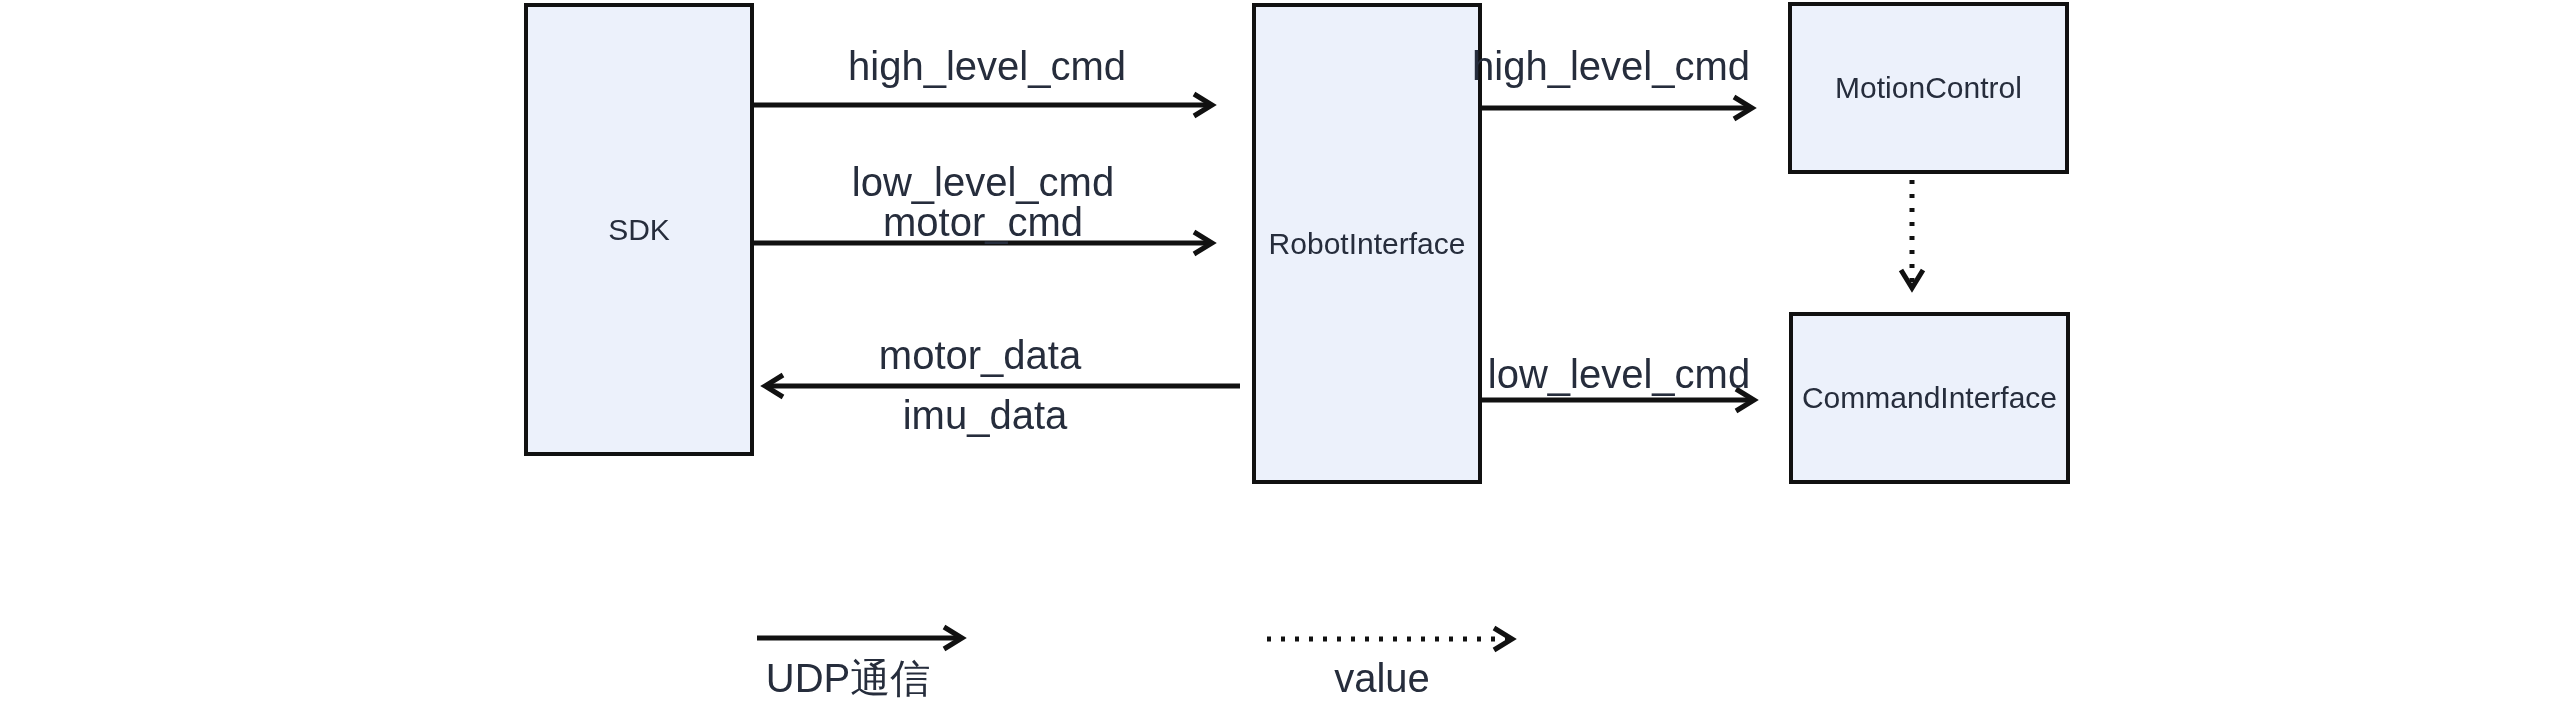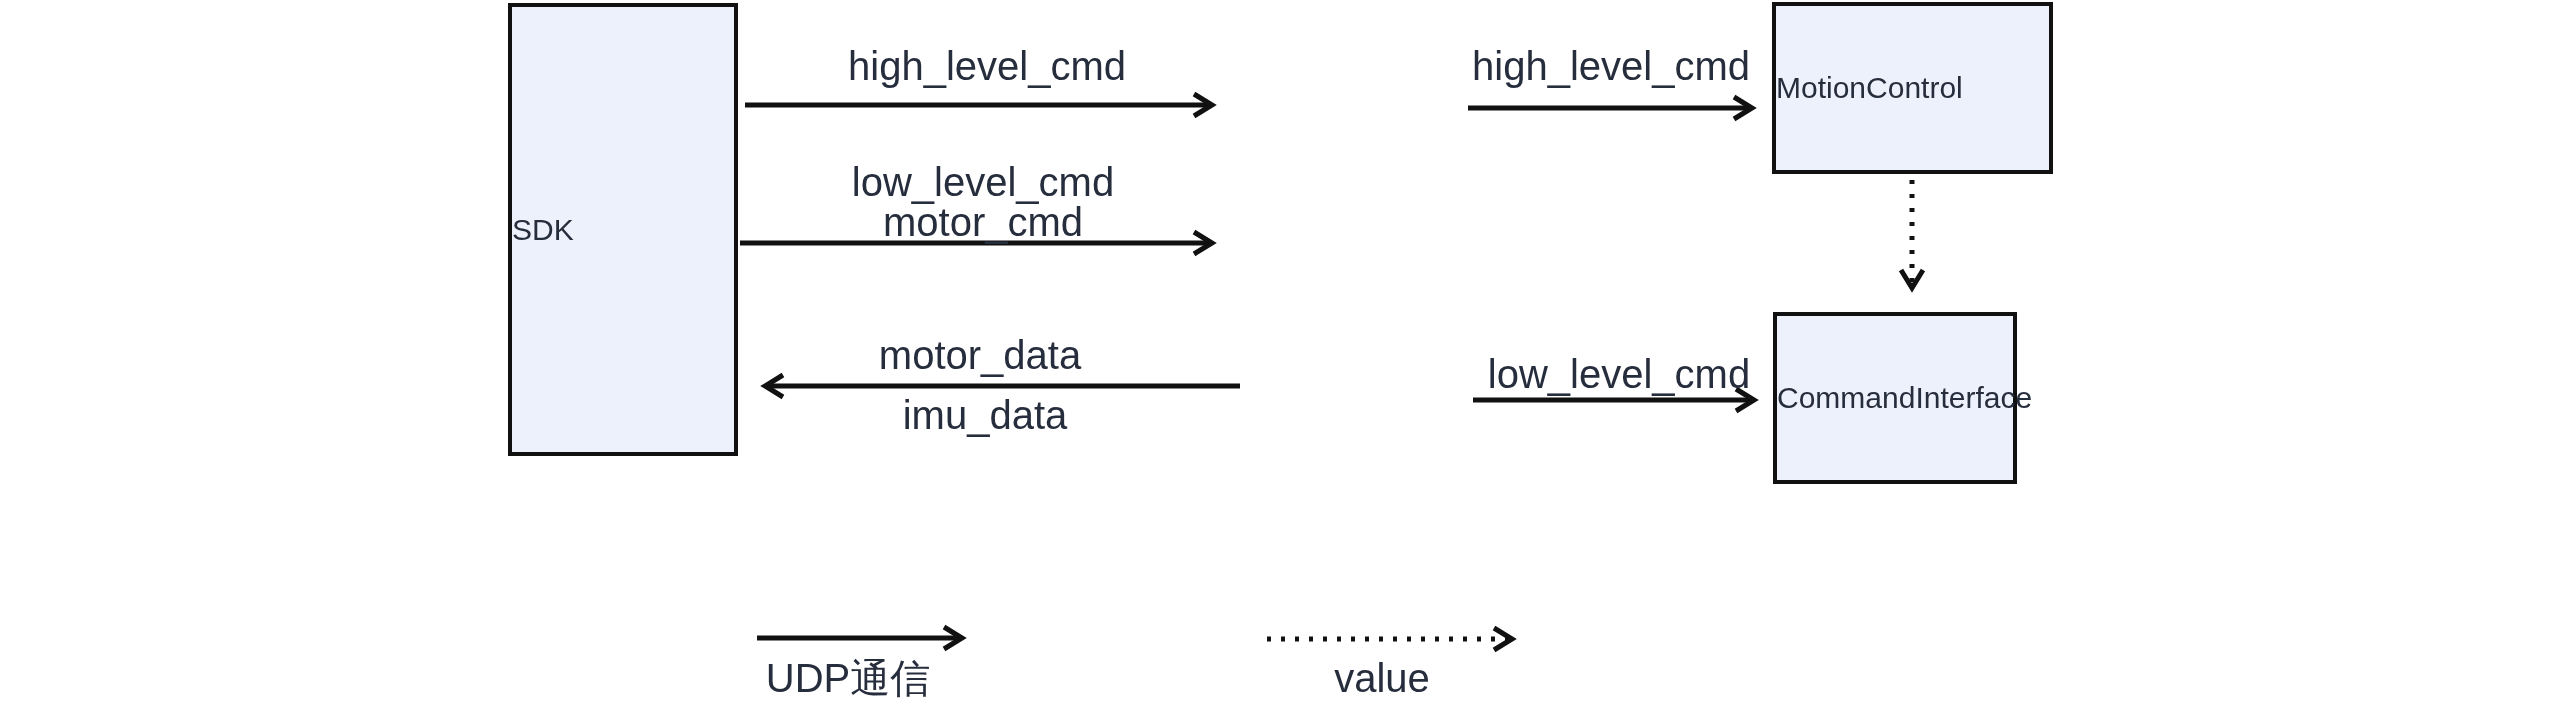--- a/index.html
+++ b/index.html
@@ -15,32 +15,33 @@
     overflow: hidden;
     font-family: "Liberation Sans", "DejaVu Sans", sans-serif;
   }
   .box {
     position: absolute;
     box-sizing: border-box;
     background: #ECF1FB;
     border: 4px solid #111111;
     display: flex;
     align-items: center;
-    justify-content: flex-start;
+    justify-content: center;
+    margin-left: 16px;
   }
   .box-label {
     color: #262D3C;
     font-size: 30px;
     line-height: 1;
     white-space: nowrap;
   }
   #box-sdk              { left: 508px;  top: 3px;   width: 230px; height: 453px; }
   #box-robot-interface  { left: 1236px; top: 3px;   width: 230px; height: 481px; }
   #box-motion-control   { left: 1772px; top: 2px;   width: 281px; height: 172px; }
-  #box-command-interface{ left: 1773px; top: 312px; width: 244px; height: 172px; }
+  #box-command-interface{ left: 1773px; top: 312px; width: 281px; height: 172px; }
 
   .edge-label {
     position: absolute;
     transform: translate(-50%, -50%);
     color: #262D3C;
     font-size: 40px;
     line-height: 1;
     white-space: nowrap;
   }
   #lbl-sdk-robot-top   { left: 987px;  top: 66px;  }
@@ -87,20 +88,23 @@
     <line class="wire" x1="1468" y1="108" x2="1752" y2="108" marker-end="url(#arrowhead)"></line>
     <line class="wire" x1="1473" y1="400" x2="1754" y2="400" marker-end="url(#arrowhead)"></line>
     <line class="wire dotted" x1="1912" y1="180" x2="1912" y2="288" marker-end="url(#arrowhead)"></line>
     <line class="wire" x1="757" y1="638" x2="962" y2="638" marker-end="url(#arrowhead)"></line>
     <line class="wire dotted" x1="1267" y1="639" x2="1512" y2="639" marker-end="url(#arrowhead)"></line>
   </svg>
 
   <div class="box" id="box-sdk">
     <span class="box-label">SDK</span>
   </div>
+  <div class="box" id="box-robot-interface">
+    <span class="box-label">RobotInterface</span>
+  </div>
   <div class="box" id="box-motion-control">
     <span class="box-label">MotionControl</span>
   </div>
   <div class="box" id="box-command-interface">
     <span class="box-label">CommandInterface</span>
   </div>
 
   <div class="edge-label" id="lbl-sdk-robot-top">high_level_cmd</div>
   <div class="edge-label" id="lbl-sdk-robot-mid-1">low_level_cmd</div>
   <div class="edge-label" id="lbl-sdk-robot-mid-2">motor_cmd</div>

